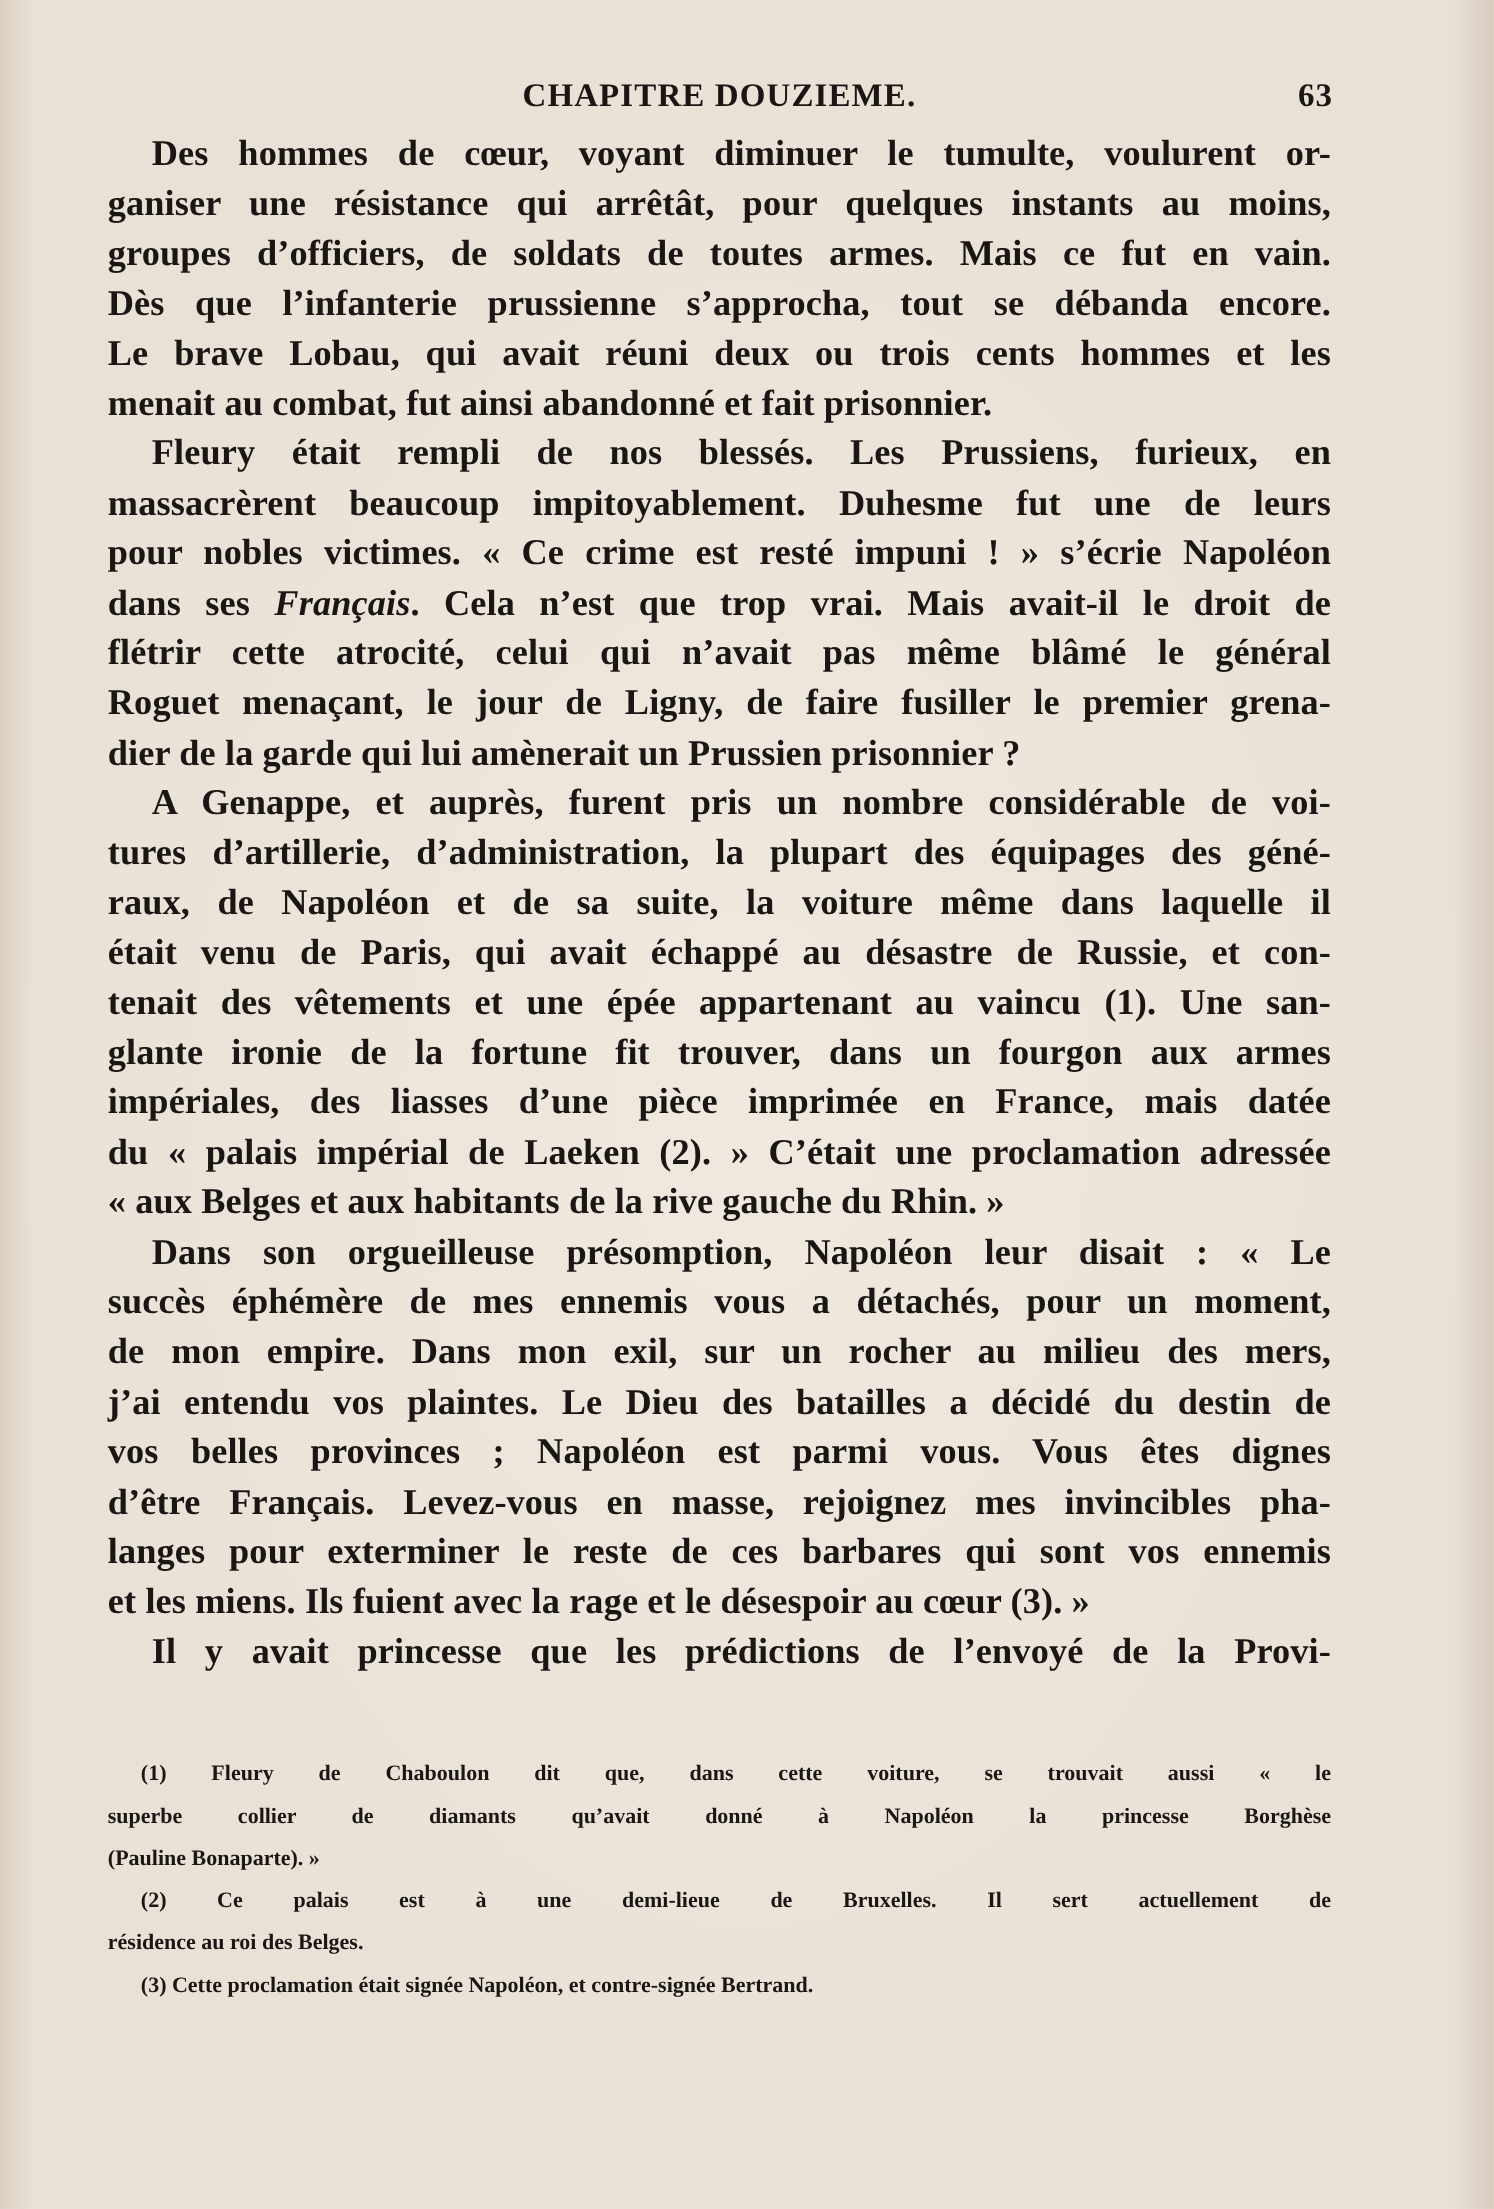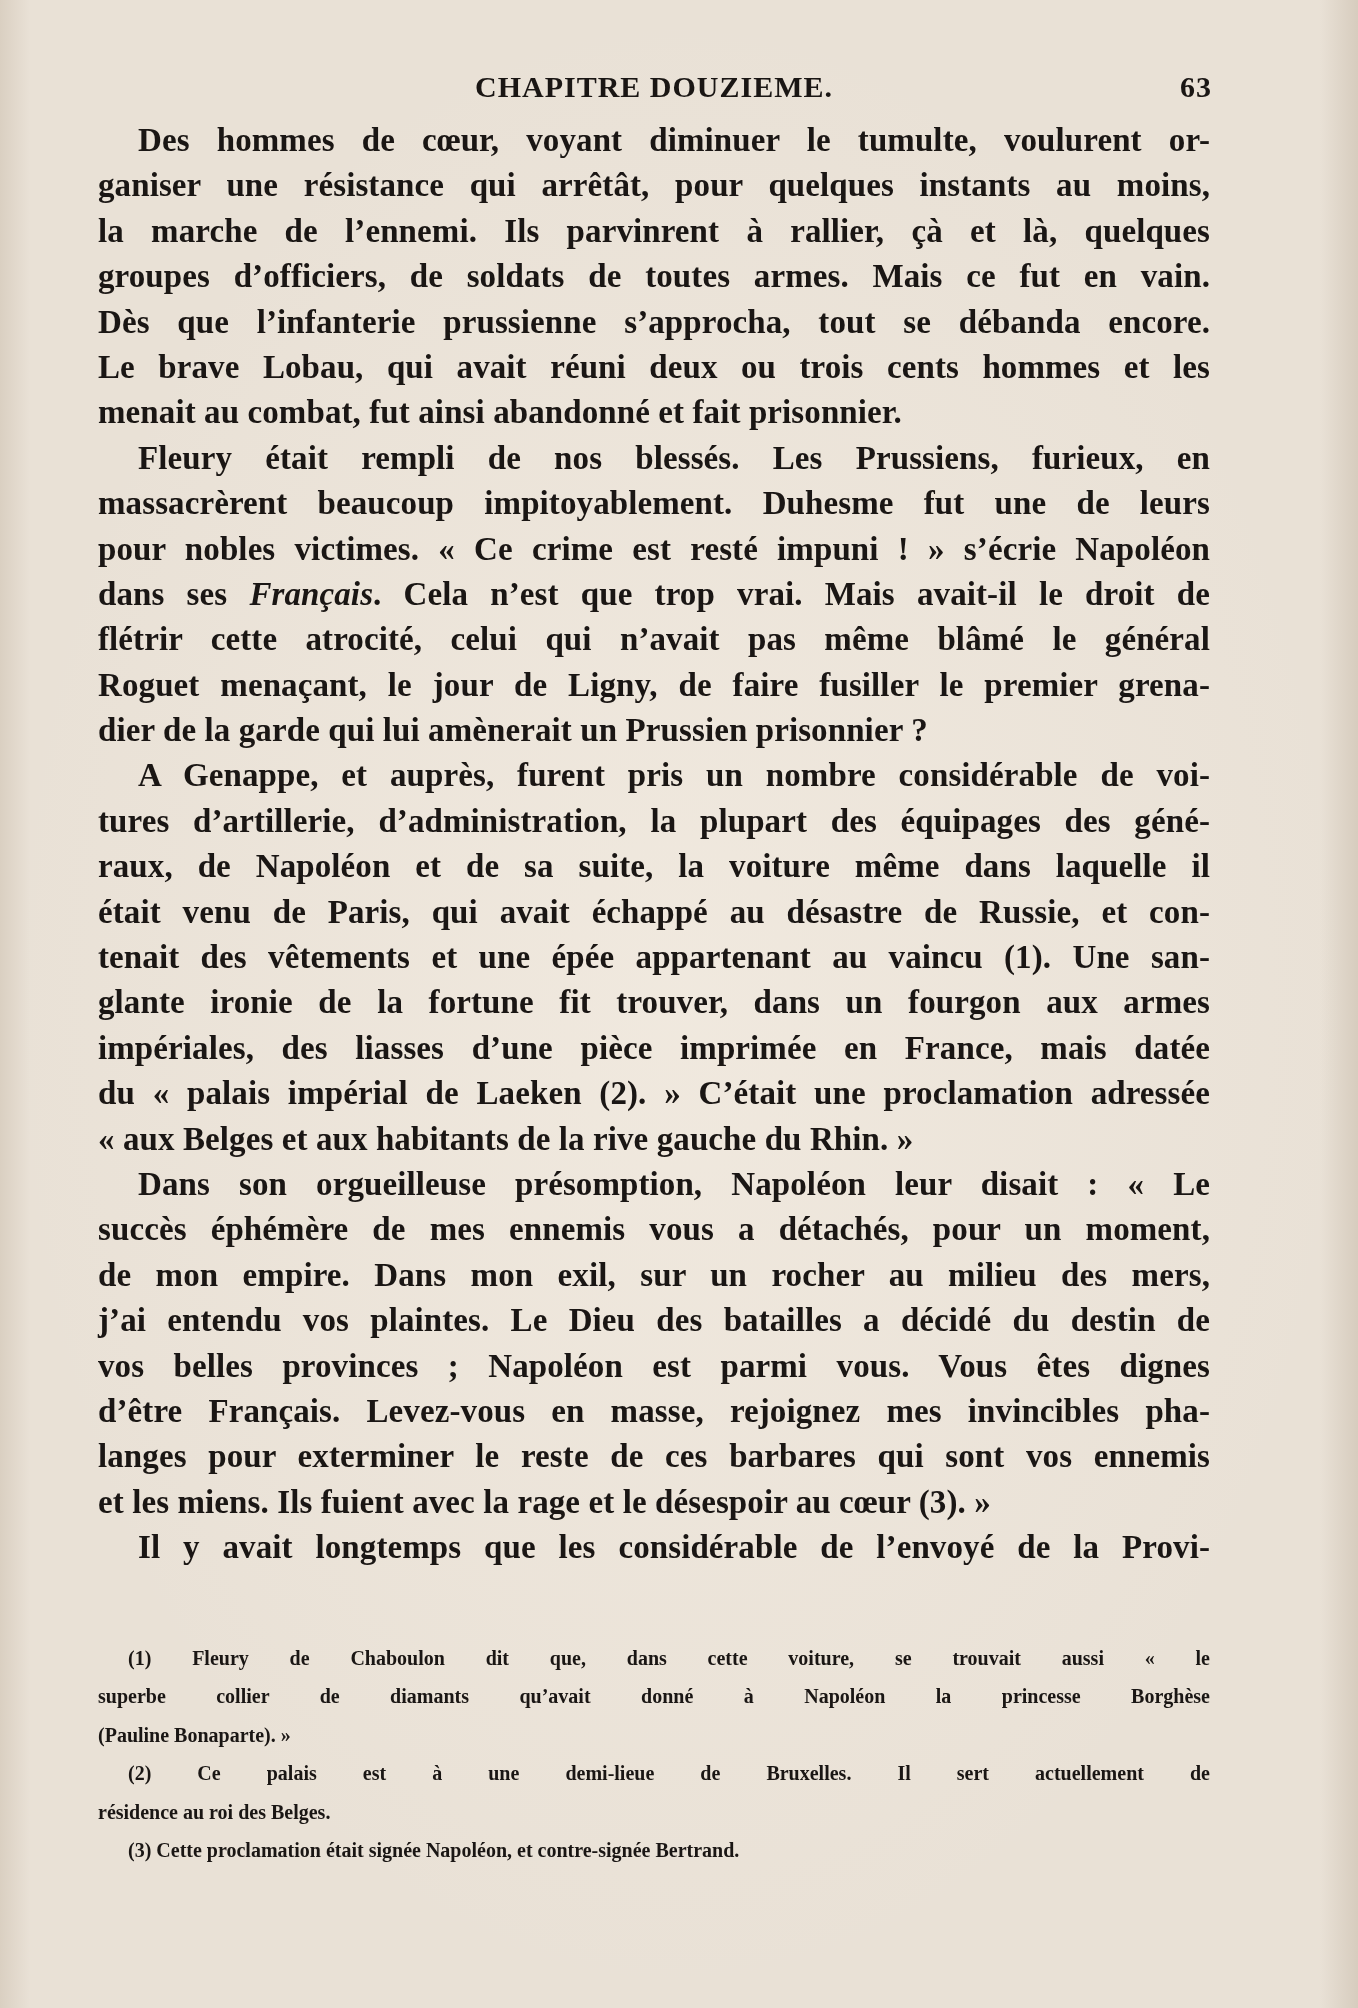--- a/index.html
+++ b/index.html
@@ -53,21 +53,20 @@
 <div class="page">
   <div class="running-head">
     <span class="running-title">CHAPITRE DOUZIEME.</span>
     <span class="page-number">63</span>
   </div>
 
   <div class="body-text" id="body-text">
       <div>
         <span class="line indent">Des hommes de cœur, voyant diminuer le tumulte, voulurent or-</span>
         <span class="line">ganiser une résistance qui arrêtât, pour quelques instants au moins,</span>
-        <span class="line">la marche de l’ennemi. Ils parvinrent à rallier, çà et là, quelques</span>
         <span class="line">groupes d’officiers, de soldats de toutes armes. Mais ce fut en vain.</span>
         <span class="line">Dès que l’infanterie prussienne s’approcha, tout se débanda encore.</span>
         <span class="line">Le brave Lobau, qui avait réuni deux ou trois cents hommes et les</span>
         <span class="line last">menait au combat, fut ainsi abandonné et fait prisonnier.</span>
       </div>
       <div>
         <span class="line indent">Fleury était rempli de nos blessés. Les Prussiens, furieux, en</span>
         <span class="line">massacrèrent beaucoup impitoyablement. Duhesme fut une de leurs</span>
         <span class="line">pour nobles victimes. « Ce crime est resté impuni ! » s’écrie Napoléon</span>
         <span class="line">dans ses <em>Français</em>. Cela n’est que trop vrai. Mais avait-il le droit de</span>
@@ -90,21 +89,21 @@
         <span class="line indent">Dans son orgueilleuse présomption, Napoléon leur disait : « Le</span>
         <span class="line">succès éphémère de mes ennemis vous a détachés, pour un moment,</span>
         <span class="line">de mon empire. Dans mon exil, sur un rocher au milieu des mers,</span>
         <span class="line">j’ai entendu vos plaintes. Le Dieu des batailles a décidé du destin de</span>
         <span class="line">vos belles provinces ; Napoléon est parmi vous. Vous êtes dignes</span>
         <span class="line">d’être Français. Levez-vous en masse, rejoignez mes invincibles pha-</span>
         <span class="line">langes pour exterminer le reste de ces barbares qui sont vos ennemis</span>
         <span class="line last">et les miens. Ils fuient avec la rage et le désespoir au cœur (3). »</span>
       </div>
       <div>
-        <span class="line indent">Il y avait longtemps que les considérable de l’envoyé de la Provi-</span>
+        <span class="line indent">Il y avait princesse que les prédictions de l’envoyé de la Provi-</span>
       </div>
     </div>
 
   <div class="footnotes" id="footnotes">
       <div>
         <span class="fn-line indent">(1) Fleury de Chaboulon dit que, dans cette voiture, se trouvait aussi « le</span>
         <span class="fn-line">superbe collier de diamants qu’avait donné à Napoléon la princesse Borghèse</span>
         <span class="fn-line last">(Pauline Bonaparte). »</span>
       </div>
       <div>

